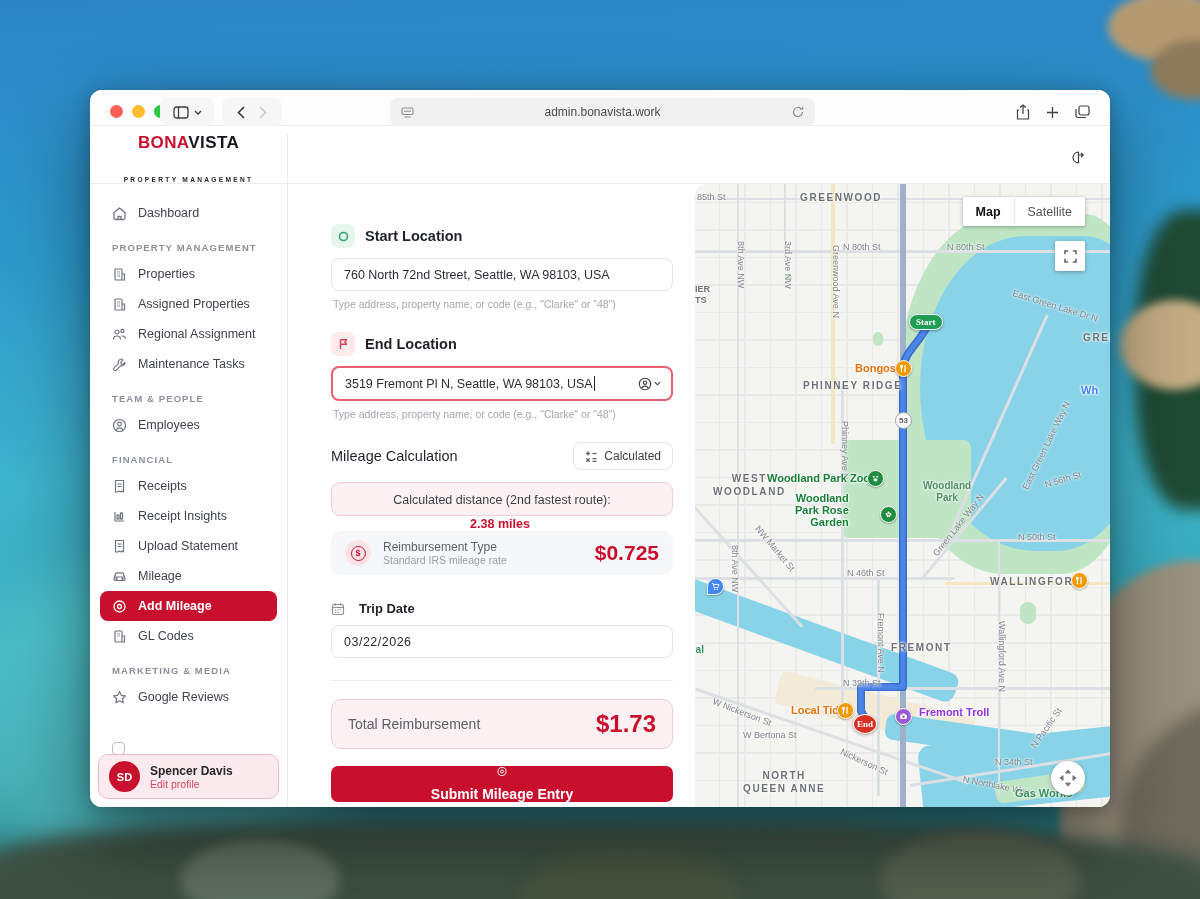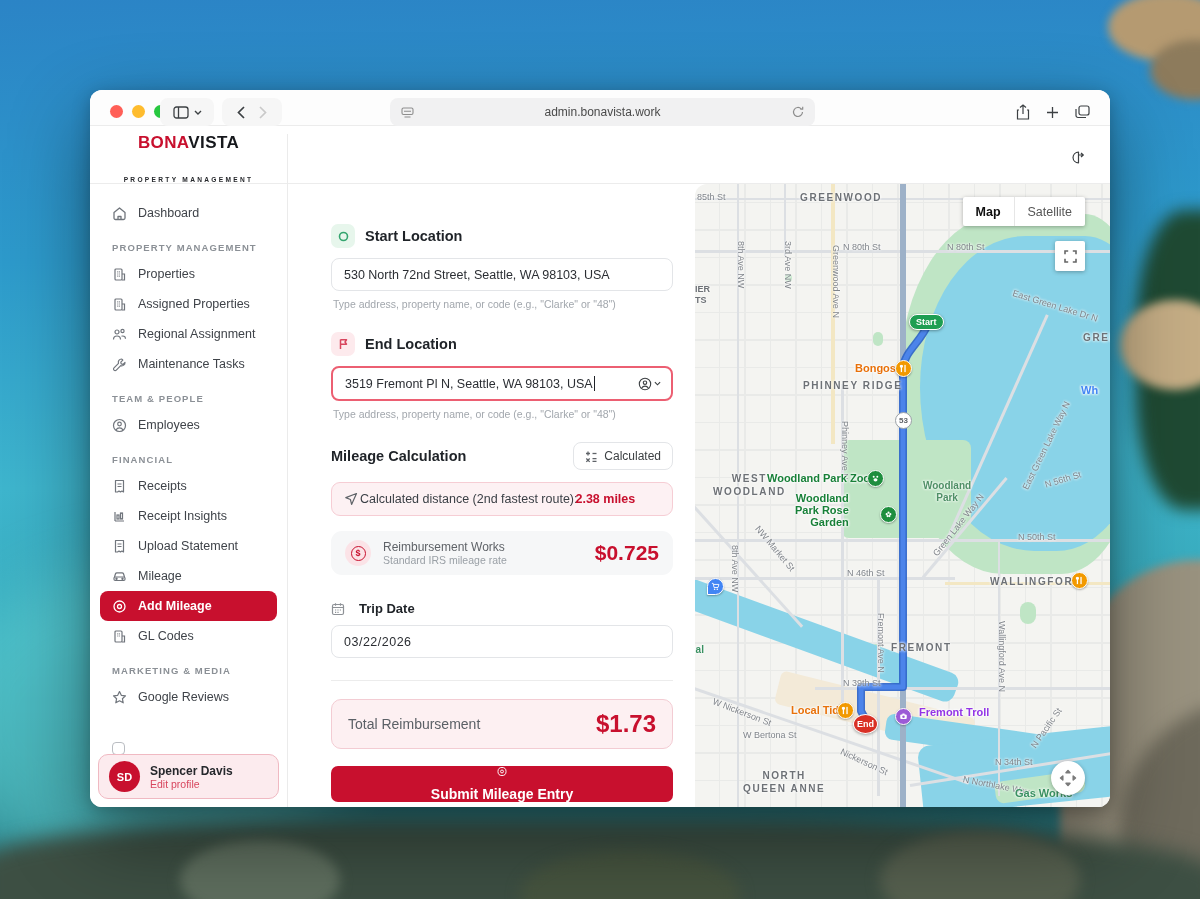--- a/index.html
+++ b/index.html
@@ -74,23 +74,23 @@
   .badge-green { background:#e7f6ec; color:#34a56f; }
   .badge-pink { background:#fdeaed; color:#d8465e; }
   .floc-label .t { font-size:14.5px; font-weight:700; color:#1f2328; }
   .tinput { width:100%; height:33px; border:1px solid #e3e5e8; border-radius:8px; font-size:12.5px; color:#2b2e33; padding:0 12px; display:flex; align-items:center; position:relative; background:#fff; }
   .tinput.focus { border:2px solid #ec5f72; height:35px; }
   .caret { width:1.5px; height:15px; background:#1f2328; margin-left:1px; }
   .autofill { position:absolute; right:10px; display:flex; align-items:center; gap:2px; color:#3c4043; }
   .helper { font-size:10.5px; color:#a2a7ad; margin:7px 0 22px 2px; }
 
   .calcrow { display:flex; align-items:center; justify-content:space-between; margin:14px 0 12px; }
-  .calcrow .t { font-size:14.5px; font-weight:700; color:#1f2328; }
+  .calcrow .t { font-size:14.5px; font-weight:400; color:#1f2328; }
   .calcbadge { display:flex; align-items:center; gap:7px; border:1px solid #e3e5e8; border-radius:8px; height:28px; padding:0 11px; font-size:12px; color:#3c4043; background:#fff; }
-  .distbanner { border:1px solid #f6cdd4; background:#fdf1f3; border-radius:9px; height:34px; display:flex; align-items:center; gap:2px; padding:0 12px; font-size:12.5px; color:#3a3f45; }
+  .distbanner { border:1px solid #f6cdd4; background:#fdf1f3; border-radius:9px; height:34px; display:flex; align-items:center; gap:10px; padding:0 12px; font-size:12.5px; color:#3a3f45;flex-direction:column; }
   .distbanner .val { color:#c8102e; font-weight:700; }
   .ratecard { margin-top:15px; background:#f6f7f8; border-radius:11px; height:44px; display:flex; align-items:center; padding:0 14px; gap:12px; }
   .dollar-ic { width:26px; height:26px; border-radius:50%; background:#fbe3e7; color:#c8102e; display:flex; align-items:center; justify-content:center; }
   .dollar-ic .inner { width:15px; height:15px; border:1.4px solid #c8102e; border-radius:50%; font-size:9px; font-weight:700; display:flex; align-items:center; justify-content:center; }
   .ratetext .t1 { font-size:12px; color:#5f6368; }
   .ratetext .t2 { font-size:10.5px; color:#9aa0a6; }
   .rateval { margin-left:auto; font-size:21px; font-weight:800; color:#c8102e; }
 
   .datelabel { display:flex; align-items:center; gap:14px; margin:26px 0 9px; font-size:13px; font-weight:700; color:#1f2328; }
   .datelabel svg { color:#8d9196; }
@@ -113,21 +113,21 @@
   .beige { position:absolute; background:#f3ead8; }
   .nb { position:absolute; font-size:10px; font-weight:700; letter-spacing:1.6px; color:#6d7176; text-shadow:0 0 3px #fff,0 0 3px #fff; white-space:pre; text-align:center; }
   .st { position:absolute; font-size:9px; color:#80858b; text-shadow:0 0 3px #fff,0 0 3px #fff; white-space:nowrap; transform-origin:left center; }
   .gl { position:absolute; font-size:10px; font-weight:600; color:#399061; text-shadow:0 0 3px #fff,0 0 3px #fff; white-space:pre; text-align:center;}
   .poi-t { position:absolute; font-size:11px; font-weight:600; text-shadow:0 0 3px #fff,0 0 3px #fff,0 0 3px #fff; white-space:pre; text-align:right; }
   .orange { color:#e8710a; } .purple { color:#9334e6; } .greenpoi { color:#188038; }
   .mk { position:absolute; width:17px; height:17px; border-radius:50% 50% 50% 50%; border:1.5px solid #fff; display:flex; align-items:center; justify-content:center; box-shadow:0 1px 2px rgba(0,0,0,.3); }
   .mk svg { width:9px; height:9px; }
   .mk.or { background:#f29900; } .mk.gr { background:#1e8e3e; } .mk.pu { background:#9c5bd6; }
   .mk.blue { background:#4285f4; border-radius:50% 50% 50% 0; transform:rotate(0deg); }
-  .pill { position:absolute; color:#fff; font-size:9px; font-weight:700; border:1.5px solid #fff; border-radius:9px; padding:2px 6px; box-shadow:0 1px 3px rgba(0,0,0,.35); }
+  .pill { position:absolute; color:#fff; font-size:9px; font-weight:700; border:1.5px solid #fff; border-radius:9px; padding:2px 6px; box-shadow:0 1px 3px rgba(0,0,0,.35);font-family:Liberation Serif, serif; }
   .pill.start { background:#1e9e52; }
   .pill.end { background:#d93025; border-radius:50%; padding:4px 3px; }
   .shield { position:absolute; width:17px; height:17px; border-radius:50%; background:#fff; border:1px solid #9aa0a6; color:#5f6368; font-size:8px; font-weight:700; display:flex; align-items:center; justify-content:center; }
   .mapctl { position:absolute; top:13px; right:25px; display:flex; background:#fff; border-radius:2px; box-shadow:0 1px 4px rgba(0,0,0,.3); height:29px; }
   .mapctl .cell { padding:0 13px; display:flex; align-items:center; font-size:12.5px; }
   .mapctl .sel { font-weight:700; color:#111; }
   .mapctl .unsel { color:#565656; border-left:1px solid #e6e6e6; }
   .fsbtn { position:absolute; top:57px; right:25px; width:30px; height:30px; background:#fff; border-radius:2px; box-shadow:0 1px 4px rgba(0,0,0,.3); display:flex; align-items:center; justify-content:center; color:#666; }
   .panbtn { position:absolute; bottom:12px; right:25px; width:34px; height:34px; background:#fff; border-radius:50%; box-shadow:0 1px 4px rgba(0,0,0,.3); display:flex; align-items:center; justify-content:center; color:#7a7a7a; font-size:11px; letter-spacing:0; }
 </style>
@@ -354,21 +354,21 @@
 
           <div class="floc-label">
             <span class="badge-ic badge-green">
               <svg width="11" height="11" viewBox="0 0 11 11" fill="none" stroke="currentColor" stroke-width="1.6">
                   <circle cx="5.5" cy="5.5" r="4"></circle>
                 </svg>
             </span>
             <span class="t">Start Location</span>
           </div>
           <div class="tinput">
-            <span>530 North 72nd Street, Seattle, WA 98103, USA</span>
+            <span>760 North 72nd Street, Seattle, WA 98103, USA</span>
           </div>
           <div class="helper">Type address, property name, or code (e.g., "Clarke" or "48")</div>
 
           <div class="floc-label">
             <span class="badge-ic badge-pink">
               <svg width="11" height="12" viewBox="0 0 11 12" fill="none" stroke="currentColor" stroke-width="1.5" stroke-linejoin="round">
                   <path d="M2.5 11V1.5"></path>
                   <path d="M2.5 1.8h6L7 4l1.5 2.2h-6"></path>
                 </svg>
             </span>
@@ -409,21 +409,21 @@
               </svg>
             <span>Calculated distance (2nd fastest route):</span>
             <span class="val" style="margin-left:-4px;">2.38 miles</span>
           </div>
 
           <div class="ratecard">
             <span class="dollar-ic">
                 <span class="inner">$</span>
               </span>
             <span class="ratetext">
-              <div class="t1">Reimbursement Works</div>
+              <div class="t1">Reimbursement Type</div>
               <div class="t2">Standard IRS mileage rate</div>
             </span>
             <span class="rateval">$0.725</span>
           </div>
 
           <div class="datelabel">
             <svg width="14" height="14" viewBox="0 0 14 14" fill="none" stroke="currentColor" stroke-width="1.2">
                 <rect x="1.5" y="2.5" width="11" height="10" rx="1.5"></rect>
                 <path d="M1.5 5.5h11M4.5 1.2v2.6M9.5 1.2v2.6"></path>
                 <path d="M4 8h1.2M6.4 8h1.2M8.8 8h1.2M4 10.3h1.2M6.4 10.3h1.2"></path>

